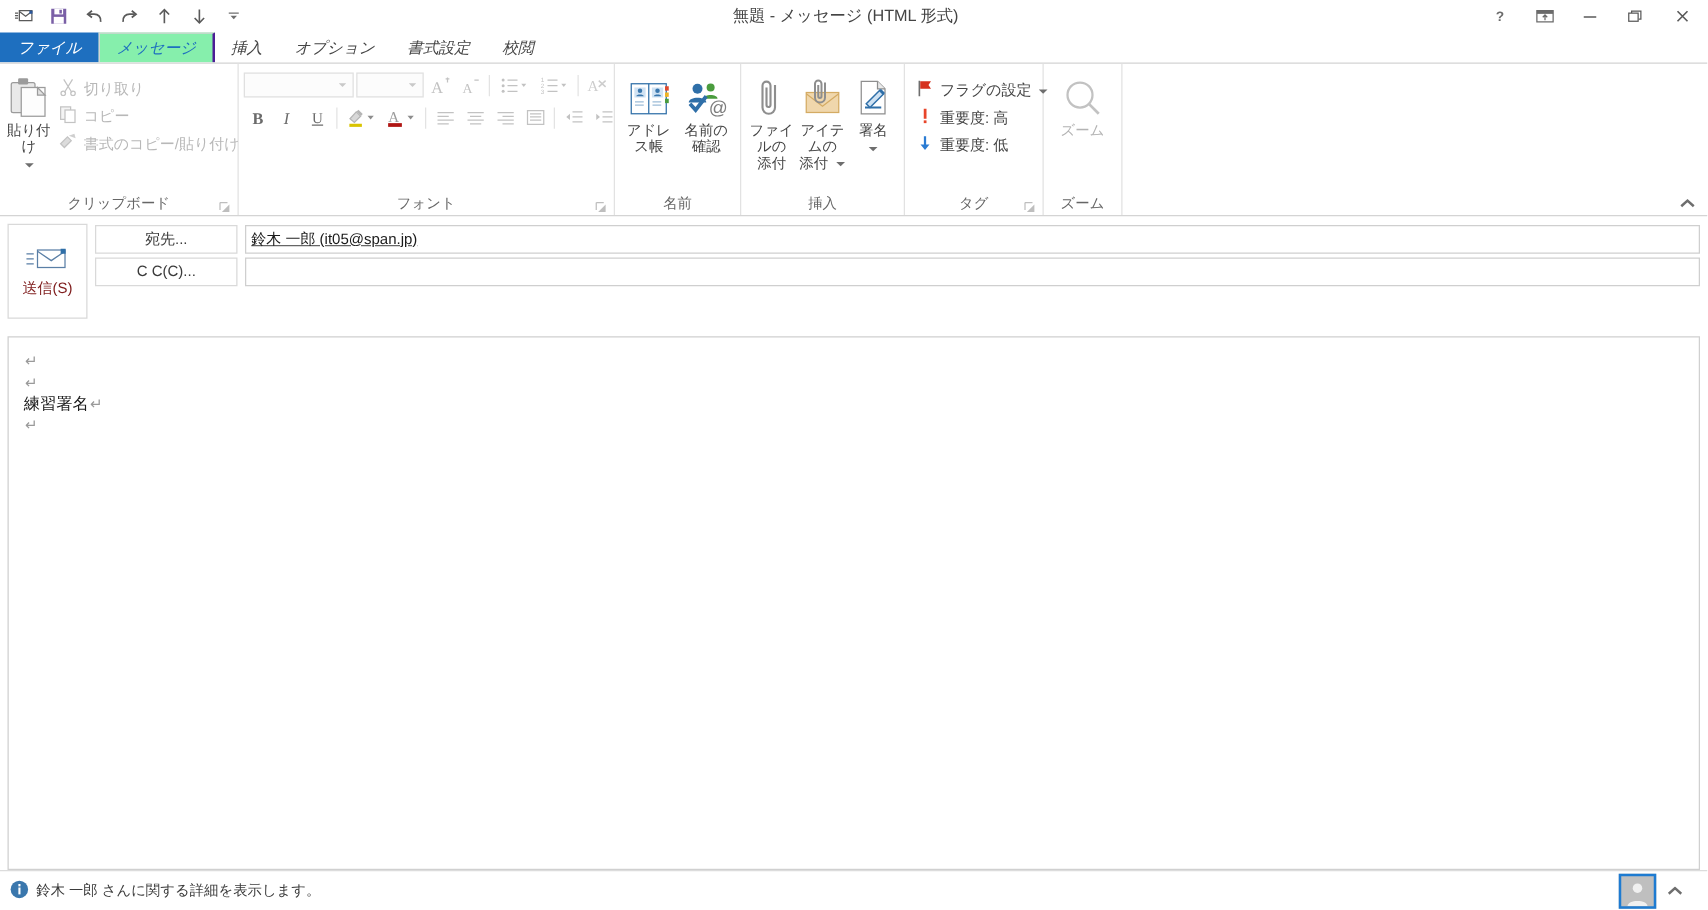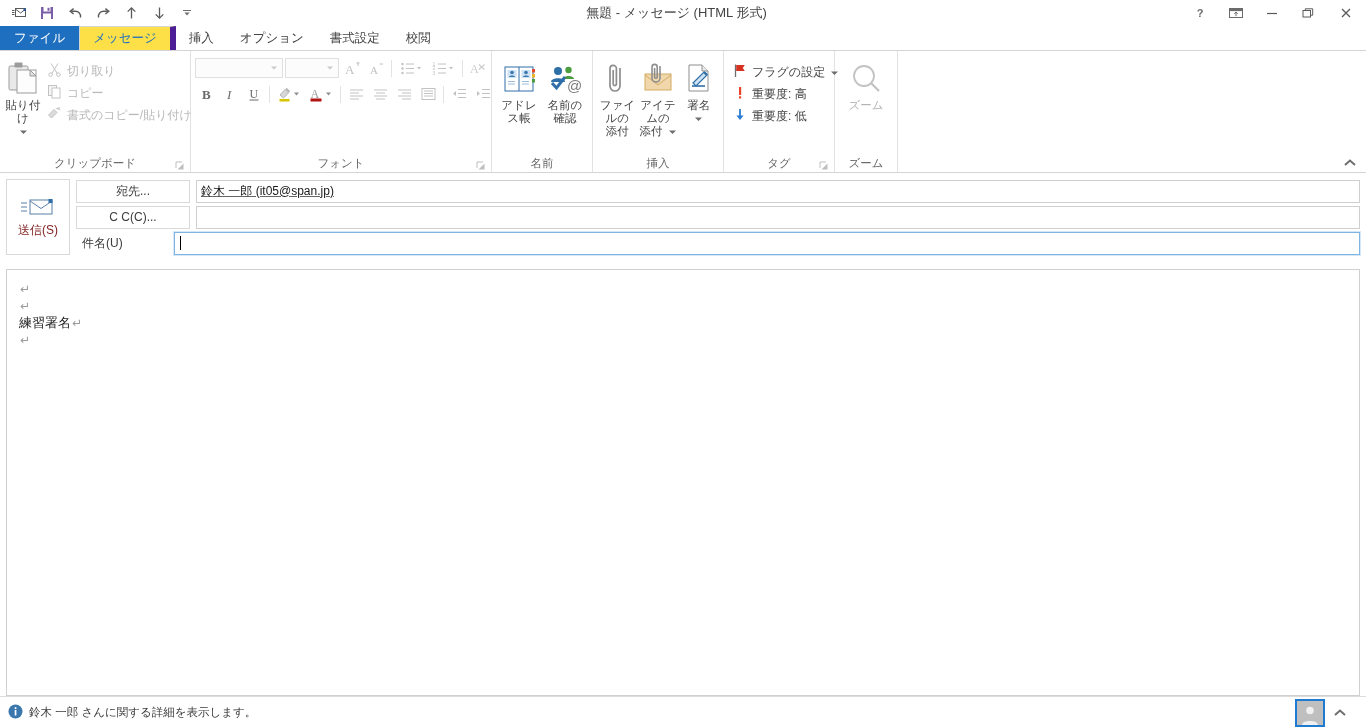--- a/index.html
+++ b/index.html
@@ -23,25 +23,25 @@
     font-size:13px;color:#444;pointer-events:none;
   }
   .wincontrols{position:absolute;right:0;top:0;height:26px;display:flex;align-items:center;}
   .wc{width:36px;height:26px;display:flex;align-items:center;justify-content:center;cursor:default;}
   .wc.close{width:40px;}
 
   
   .tabstrip{height:24px;flex:0 0 24px;background:#ffffff;display:flex;align-items:stretch;position:relative;}
   .tab{
     padding:0 13px;display:flex;align-items:center;justify-content:center;
-    font-size:12.5px;color:#444;cursor:default;white-space:nowrap;
+    font-size:12.5px;color:#444;cursor:default;white-space:nowrap;font-style:italic;
   }
   .tab.file{background:#1e6fbf;color:#fff;padding:0 14px;font-size:12.5px;}
-  .tab.active{background:#fde047;color:#1e6fbf;
-    border-left:1px solid #d4d4d4;border-right:6px solid #4c1d95;border-top:1px solid #d4d4d4;}
+  .tab.active{background:#86efac;color:#1e6fbf;
+    border-left:1px solid #d4d4d4;border-right:2px solid #4c1d95;border-top:1px solid #d4d4d4;}
 
   
   .ribbon{
     flex:0 0 121px;height:121px;background:#ffffff;
     border-top:1px solid #d4d4d4;border-bottom:1px solid #d4d4d4;
     display:flex;align-items:stretch;position:relative;
   }
   .rgroup{position:relative;display:flex;flex-direction:column;align-items:stretch;
           border-right:1px solid #e2e2e2;padding:3px 0 0 0;}
   .rgroup:last-of-type{border-right:none;}
@@ -622,27 +622,20 @@
         <div class="fieldinput">
           <span class="recip">鈴木 一郎 (it05@span.jp)</span>
         </div>
       </div>
       <div class="frow2">
         <div class="fieldbtn">C C(C)...</div>
         <div class="fieldinput">
           <span></span>
         </div>
       </div>
-      <div class="frow2">
-        <div class="fieldlabel">件名(U)</div>
-        <div class="fieldinput focused">
-          <span></span>
-            <span class="caretline"></span>
-        </div>
-      </div>
     </div>
   </div>
 
   <div class="bodywrap">
     <div class="bodyarea">
       <div class="bline">
         <span></span><span class="pilcrow">↵</span>
       </div>
       <div class="bline">
         <span></span><span class="pilcrow">↵</span>

